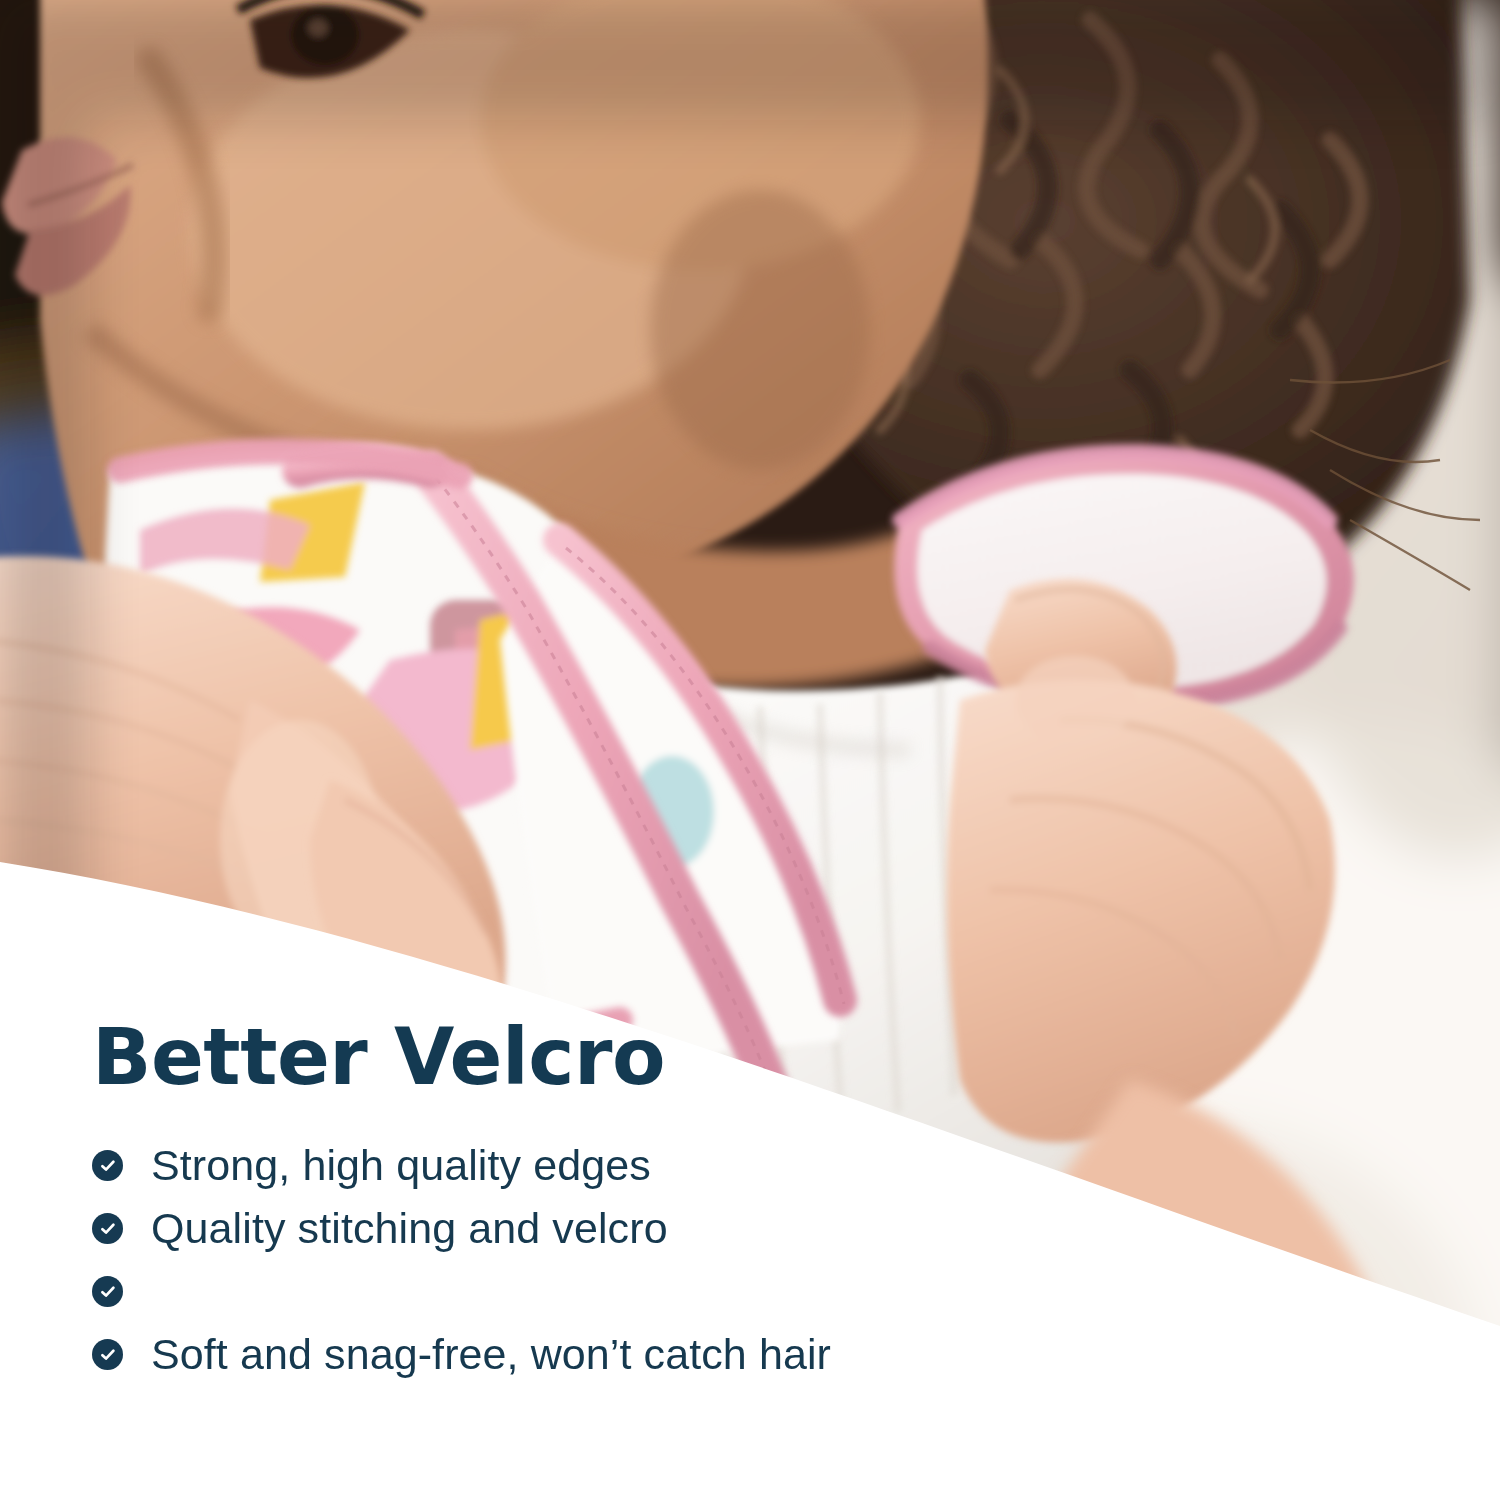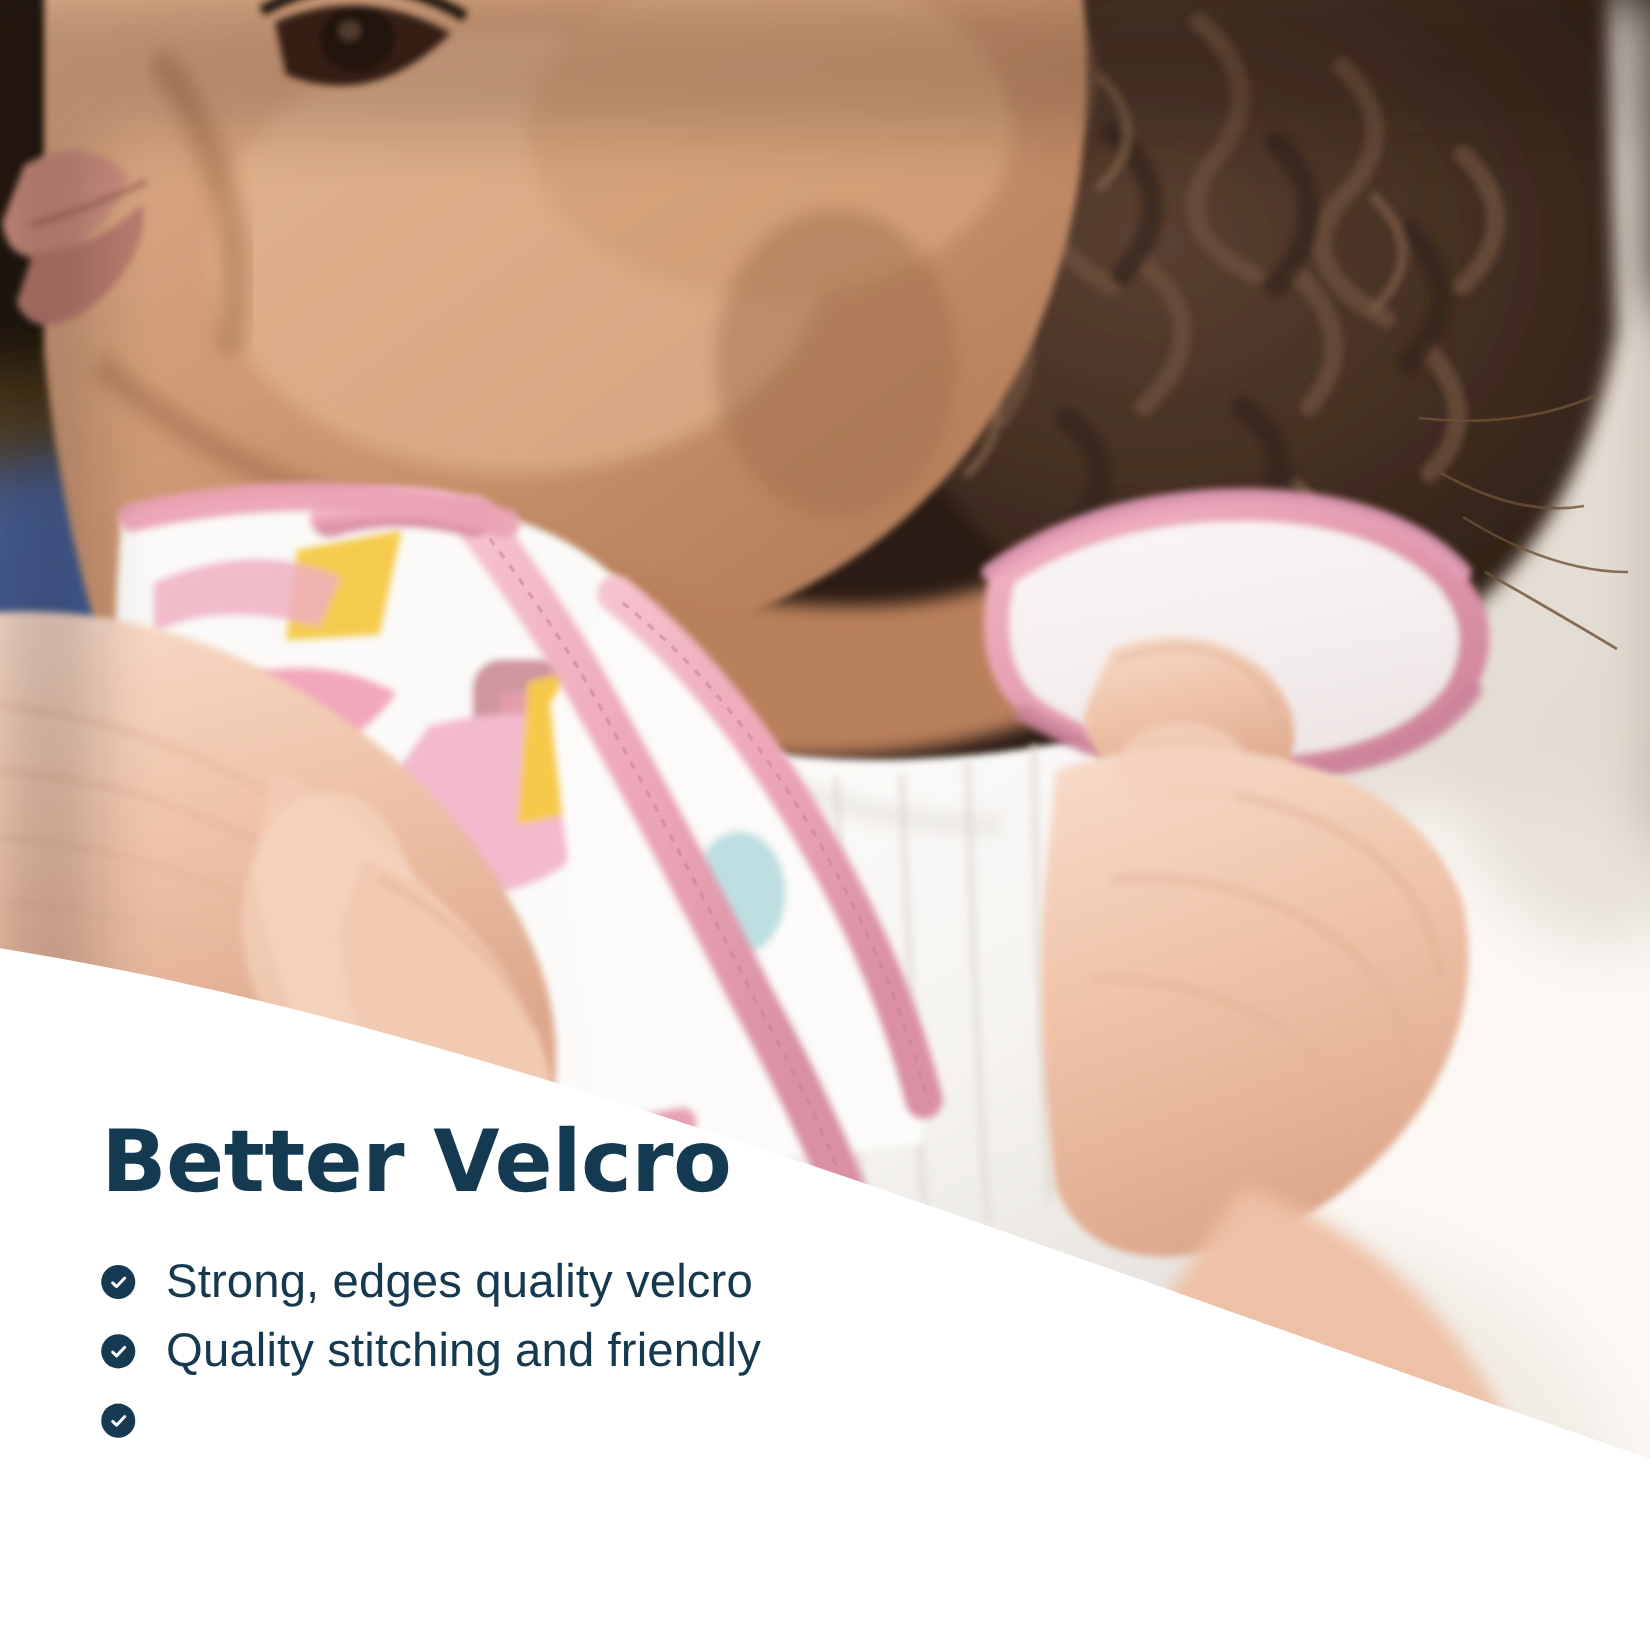--- a/index.html
+++ b/index.html
@@ -350,38 +350,46 @@
     <h1 class="headline">Better Velcro</h1>
 
     <ul class="bullets">
 
       <li class="bullet">
         <span class="check">
           <svg width="18" height="18" viewBox="0 0 18 18">
             <path d="M3.4 9.2 L7 12.6 L14.4 4.8" fill="none" stroke="#FFFFFF" stroke-width="2.7" stroke-linecap="round" stroke-linejoin="round"></path>
           </svg>
         </span>
-        <span class="bullet-text">Strong, edges quality velcro</span>
+        <span class="bullet-text">Strong, high quality edges</span>
       </li>
 
       <li class="bullet">
         <span class="check">
           <svg width="18" height="18" viewBox="0 0 18 18">
             <path d="M3.4 9.2 L7 12.6 L14.4 4.8" fill="none" stroke="#FFFFFF" stroke-width="2.7" stroke-linecap="round" stroke-linejoin="round"></path>
           </svg>
         </span>
-        <span class="bullet-text">Quality stitching and friendly</span>
+        <span class="bullet-text">Quality stitching and velcro</span>
       </li>
 
       <li class="bullet">
         <span class="check">
           <svg width="18" height="18" viewBox="0 0 18 18">
             <path d="M3.4 9.2 L7 12.6 L14.4 4.8" fill="none" stroke="#FFFFFF" stroke-width="2.7" stroke-linecap="round" stroke-linejoin="round"></path>
           </svg>
         </span>
       </li>
 
 
+      <li class="bullet">
+        <span class="check">
+          <svg width="18" height="18" viewBox="0 0 18 18">
+            <path d="M3.4 9.2 L7 12.6 L14.4 4.8" fill="none" stroke="#FFFFFF" stroke-width="2.7" stroke-linecap="round" stroke-linejoin="round"></path>
+          </svg>
+        </span>
+        <span class="bullet-text">Soft and snag-free, won’t catch hair</span>
+      </li>
 
     </ul>
   </div>
 
 </div>
 
 </body></html>

